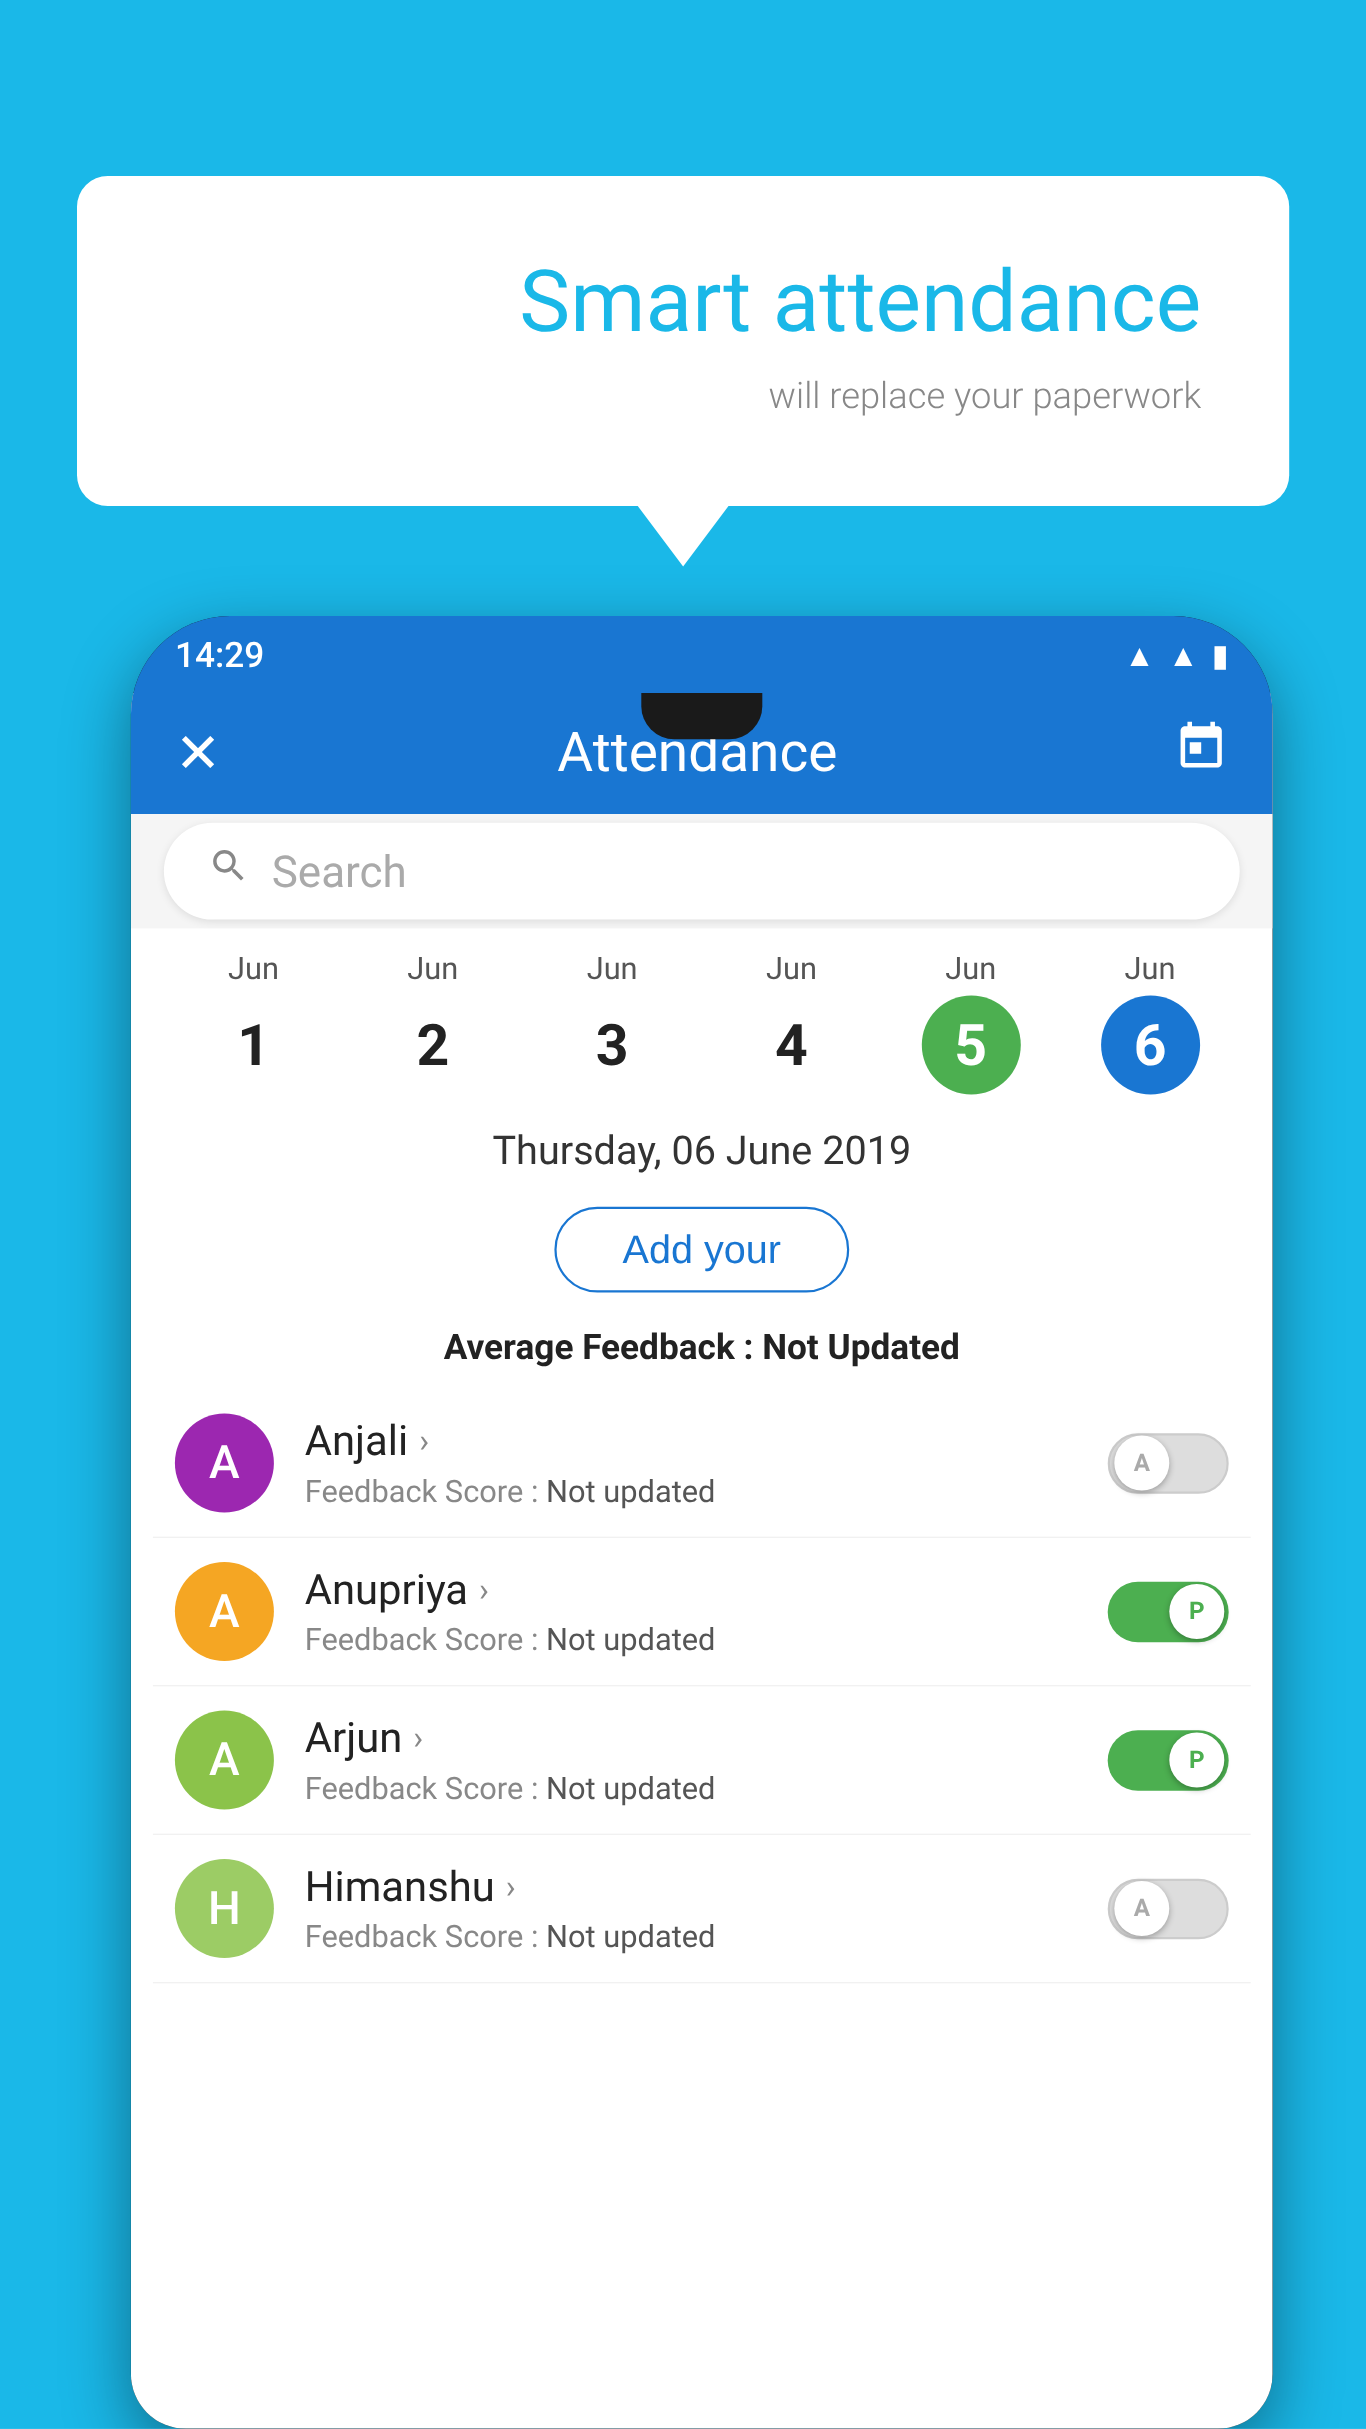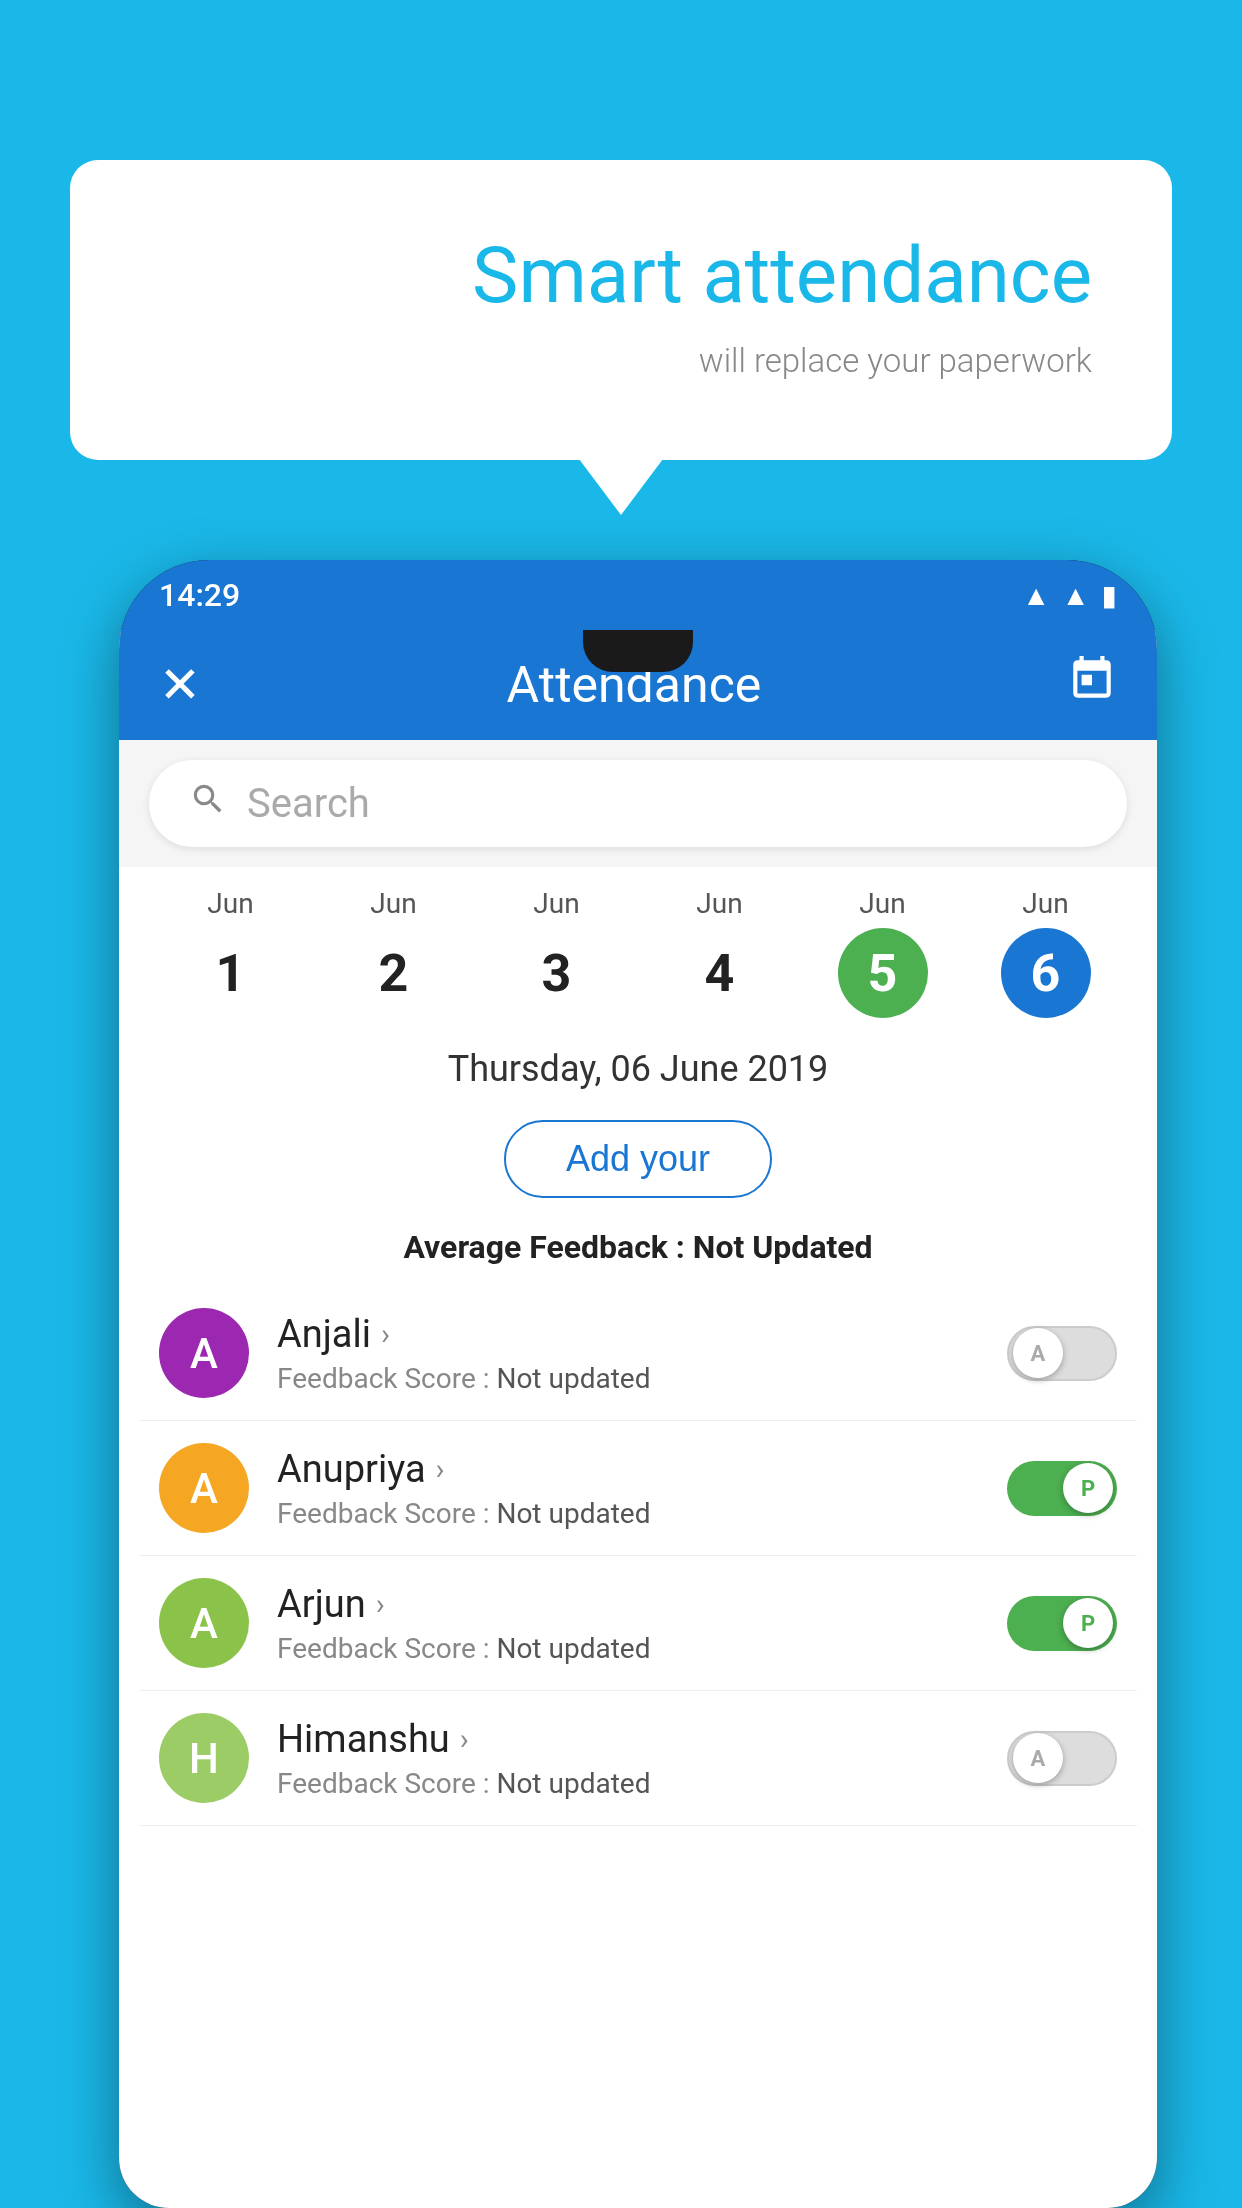--- a/index.html
+++ b/index.html
@@ -133,21 +133,21 @@
     }
 
     .top-bar-icon {
       color: white;
       font-size: 50px;
       cursor: pointer;
     }
 
     
     .search-container {
-      padding: 20px 30px;
+      padding: 8px 30px;
       background: #f5f5f5;
     }
 
     .search-bar {
       background: white;
       border-radius: 50px;
       display: flex;
       align-items: center;
       padding: 20px 40px;
       gap: 20px;

